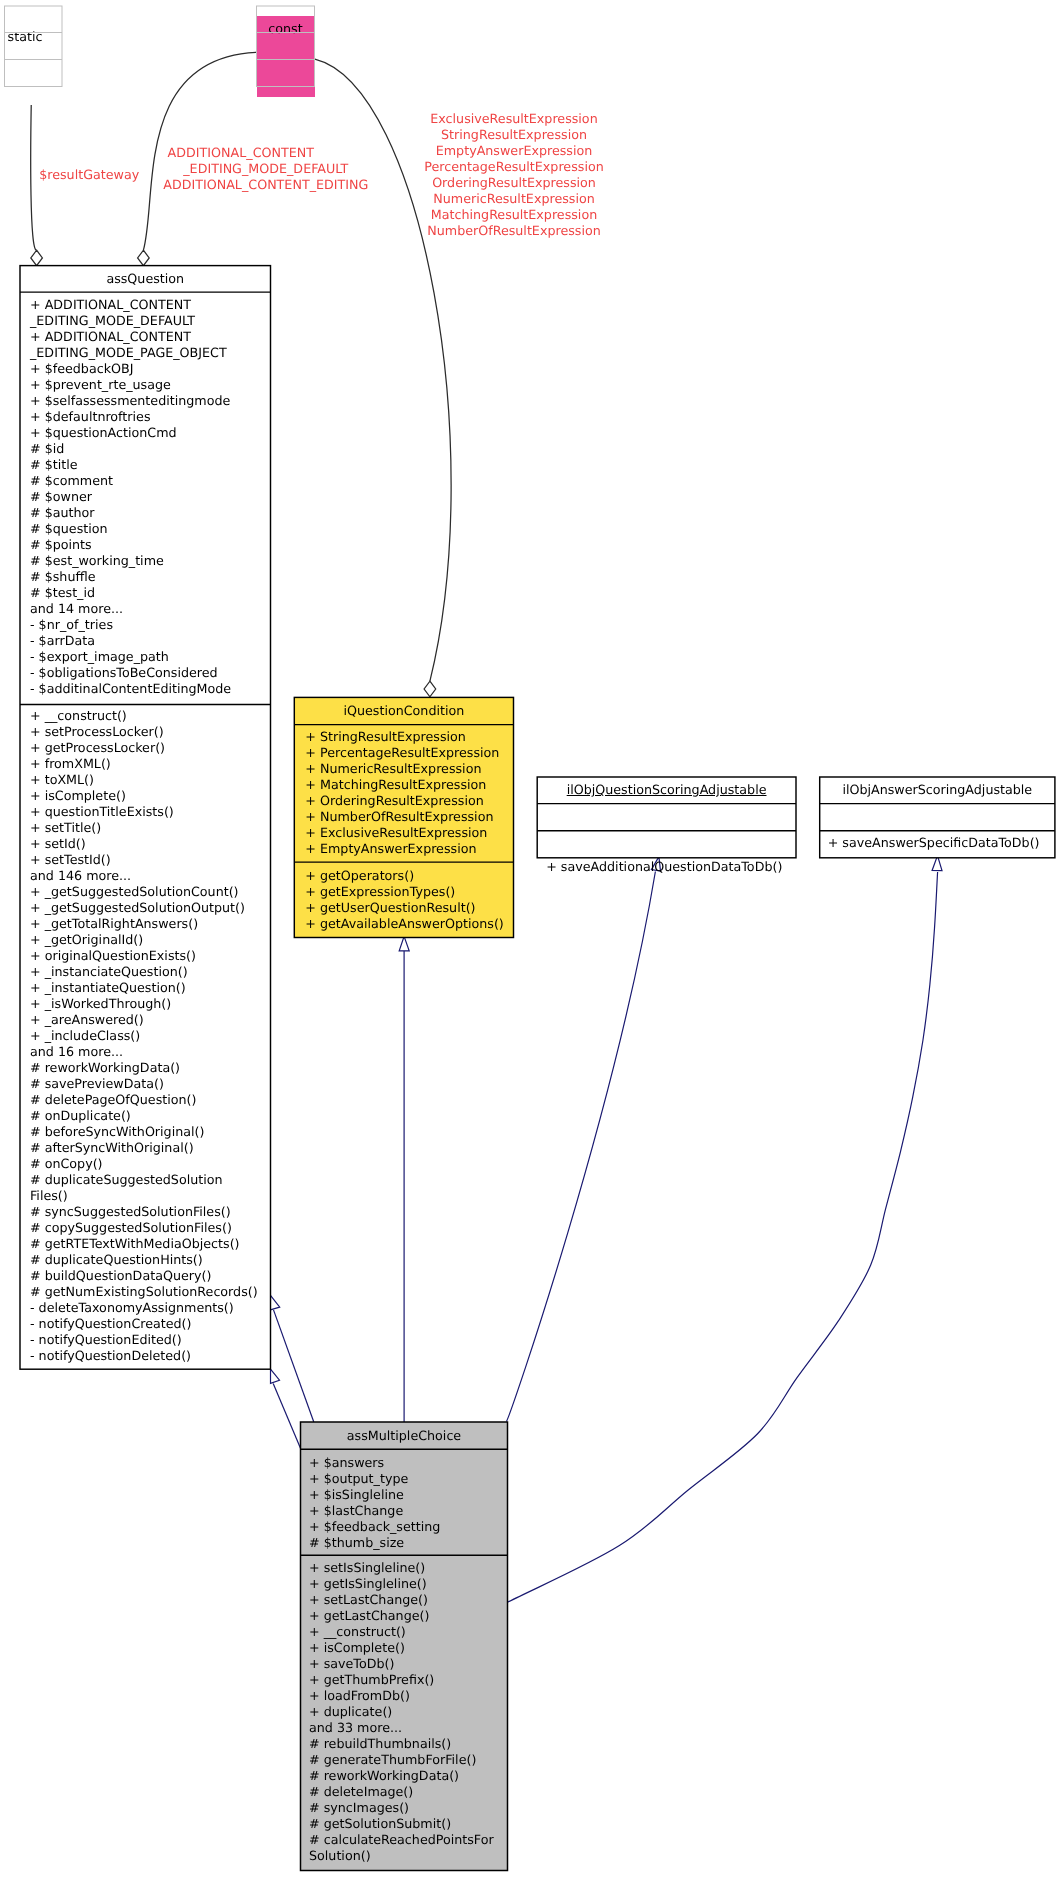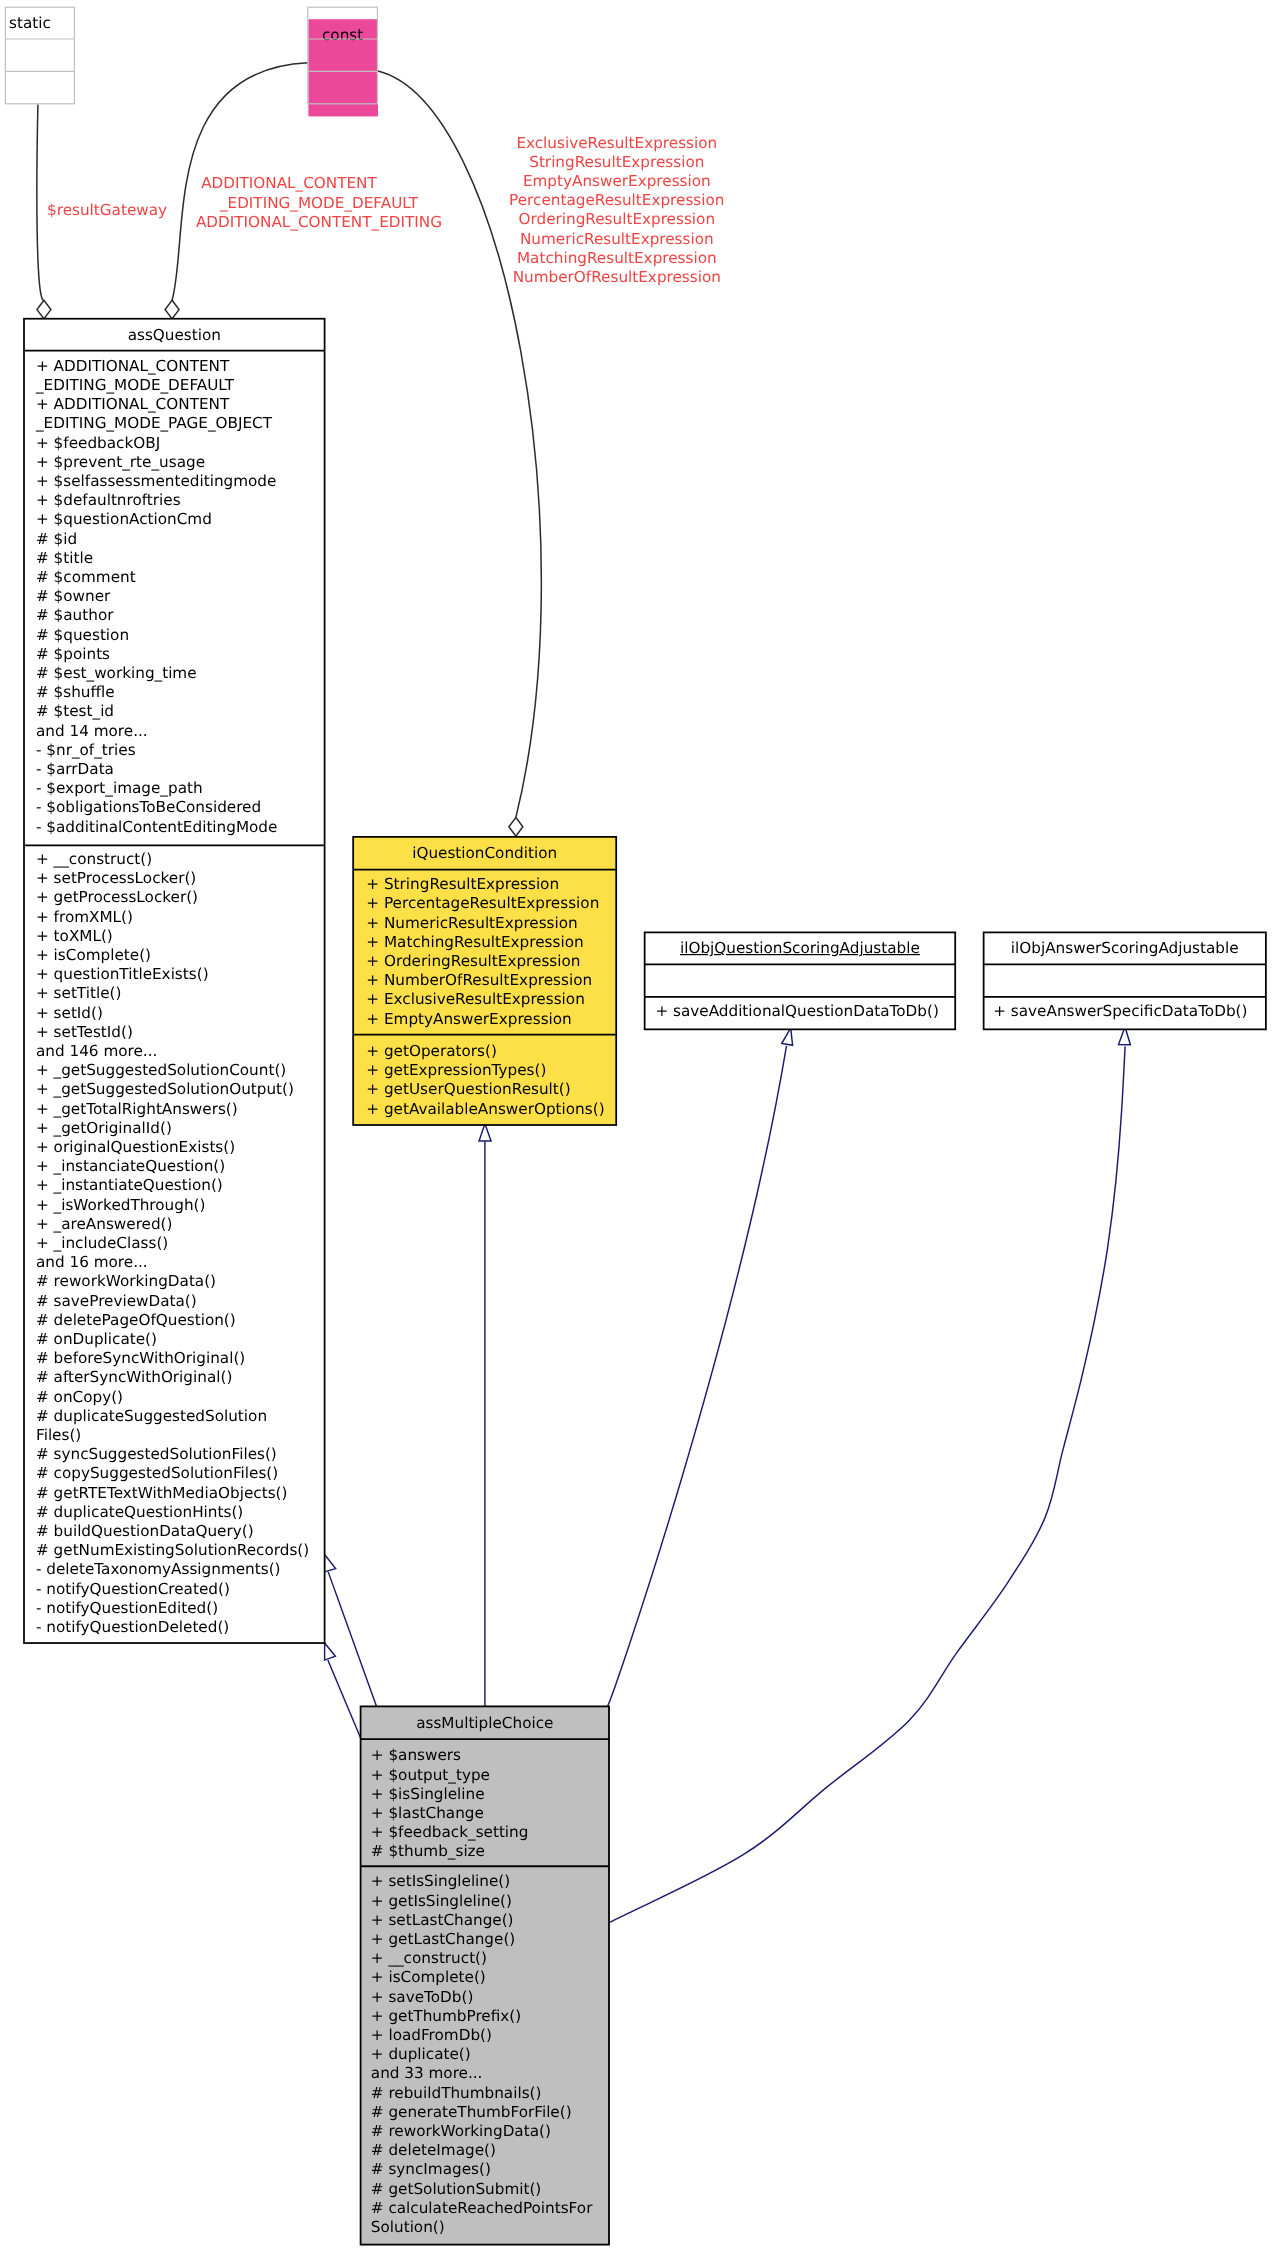--- a/index.html
+++ b/index.html
@@ -72,21 +72,21 @@
         <rect x="819.7" y="777" width="235.2" height="80.8" fill="none" stroke="#000000" stroke-width="1.45"></rect>
         <line x1="819.7" x2="1054.9" y1="803.6" y2="803.6" stroke="#000000" stroke-width="1.45"></line>
         <line x1="819.7" x2="1054.9" y1="830.8" y2="830.8" stroke="#000000" stroke-width="1.45"></line>
       </g>
       <g>
         <rect x="300.5" y="1422" width="207" height="448.5" fill="none" stroke="#000000" stroke-width="1.5"></rect>
         <line x1="300.5" x2="507.5" y1="1449.2" y2="1449.2" stroke="#000000" stroke-width="1.5"></line>
         <line x1="300.5" x2="507.5" y1="1555.2" y2="1555.2" stroke="#000000" stroke-width="1.5"></line>
       </g>
     </svg>
-<div class="node" style="left: 4.5px; top: 6px; width: 41px; height: 80.5px; background: rgb(255, 255, 255); box-sizing: border-box;">
+<div class="node" style="left: 4.5px; top: 24px; width: 41px; height: 80.5px; background: rgb(255, 255, 255); box-sizing: border-box;">
       <div class="ntitle" style="height: 26.5px; line-height: 26.5px; font-size: 12.7px;">static</div>
       <div class="rows" style="height: 27px; font-size: 12.7px; line-height: 16px; padding-left: 6px; padding-top: 2px; box-sizing: border-box; overflow: hidden;"></div>
       <div class="rows" style="height: 27px; font-size: 12.7px; line-height: 16px; padding-left: 6px; padding-top: 2px; box-sizing: border-box; overflow: hidden;"></div>
     </div>
     <div class="node" style="left: 256.5px; top: 16px; width: 58px; height: 80.5px; background: #ec4899; box-sizing: border-box;">
       <div class="ntitle" style="height: 26.5px; line-height: 26.5px; font-size: 12.7px;">const</div>
       <div class="rows" style="height: 27px; font-size: 12.7px; line-height: 16px; padding-left: 6px; padding-top: 2px; box-sizing: border-box; overflow: hidden;"></div>
       <div class="rows" style="height: 27px; font-size: 12.7px; line-height: 16px; padding-left: 6px; padding-top: 2px; box-sizing: border-box; overflow: hidden;"></div>
     </div>
     <div class="node" style="left: 20px; top: 265.6px; width: 250.5px; height: 1103.6px; background: rgb(255, 255, 255); box-sizing: border-box;">
@@ -177,21 +177,21 @@
       <div class="rows" style="height: 75.4px; font-size: 12.7px; line-height: 16px; padding-left: 11px; padding-top: 6.3px; box-sizing: border-box; overflow: hidden;">
         <div>+ getOperators()</div>
         <div>+ getExpressionTypes()</div>
         <div>+ getUserQuestionResult()</div>
         <div>+ getAvailableAnswerOptions()</div>
       </div>
     </div>
     <div class="node" style="left: 537.2px; top: 777px; width: 258.8px; height: 80.8px; background: rgb(255, 255, 255); box-sizing: border-box;">
       <div class="ntitle" style="height: 26.6px; line-height: 26.6px; font-size: 12.7px; text-decoration: underline;">ilObjQuestionScoringAdjustable</div>
       <div class="rows" style="height: 27.2px; font-size: 12.7px; line-height: 16px; padding-left: 9px; padding-top: 3.5px; box-sizing: border-box; overflow: hidden;"></div>
-      <div class="rows" style="height: 25px; font-size: 12.7px; line-height: 16px; padding-left: 9px; padding-top: 4.5px; box-sizing: border-box; overflow: hidden;">
+      <div class="rows" style="height: 25px; font-size: 12.7px; line-height: 16px; padding-left: 9px; padding-top: 4.5px; box-sizing: border-box; overflow: hidden; margin-top: 24px;">
         <div>+ saveAdditionalQuestionDataToDb()</div>
       </div>
     </div>
     <div class="node" style="left: 819.7px; top: 777px; width: 235.2px; height: 80.8px; background: rgb(255, 255, 255); box-sizing: border-box;">
       <div class="ntitle" style="height: 26.6px; line-height: 26.6px; font-size: 12.7px;">ilObjAnswerScoringAdjustable</div>
       <div class="rows" style="height: 27.2px; font-size: 12.7px; line-height: 16px; padding-left: 9px; padding-top: 3.5px; box-sizing: border-box; overflow: hidden;"></div>
       <div class="rows" style="height: 37px; font-size: 12.7px; line-height: 16px; padding-left: 8px; padding-top: 4.5px; box-sizing: border-box; overflow: hidden;">
         <div>+ saveAnswerSpecificDataToDb()</div>
       </div>
     </div>

